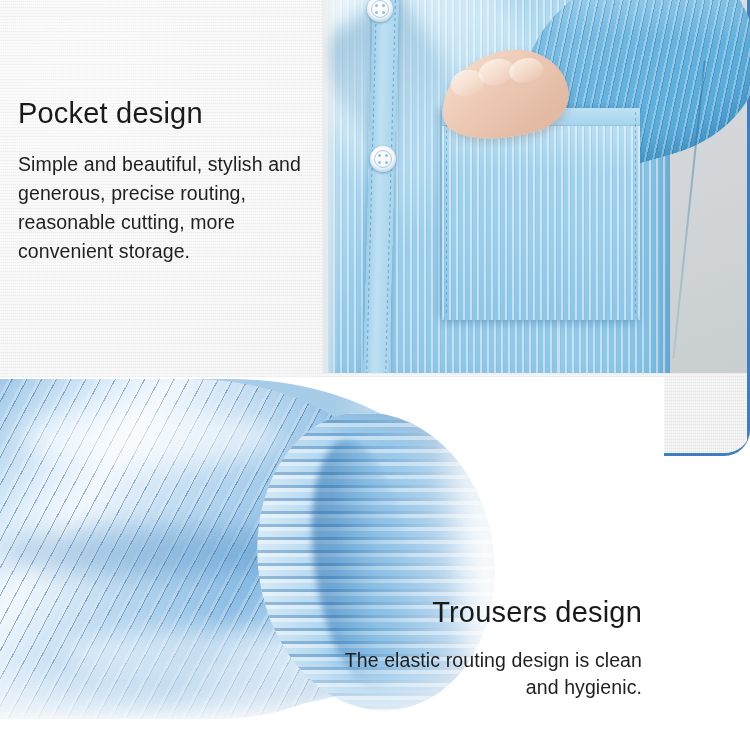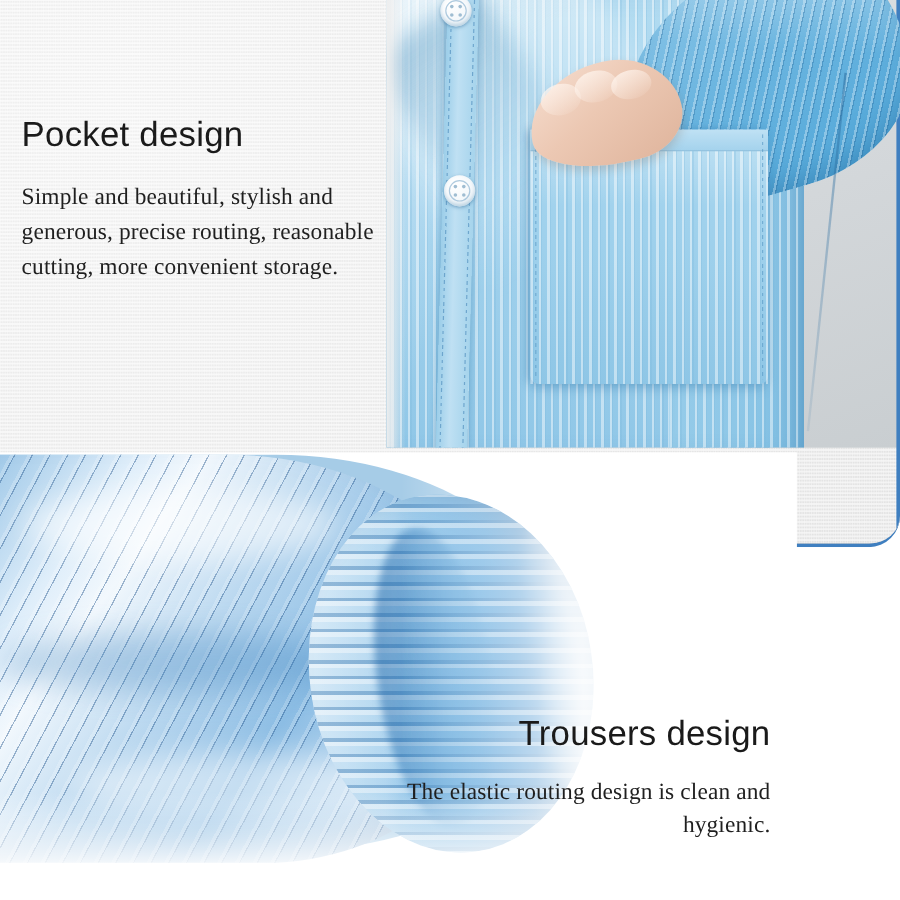--- a/index.html
+++ b/index.html
@@ -398,21 +398,20 @@
     font-weight: 400;
     letter-spacing: .2px;
     margin: 0 0 20px 0;
   }
   .body-copy {
     font-size: 19.5px;
     line-height: 29px;
     color: #1f1f1f;
     margin: 0;
     letter-spacing: .1px;
-    font-family: Liberation Serif, serif;
   }
 
   .text-right {
     position: absolute;
     right: 22px;
     top: 595px;
     width: 330px;
     text-align: right;
     z-index: 60;
   }

